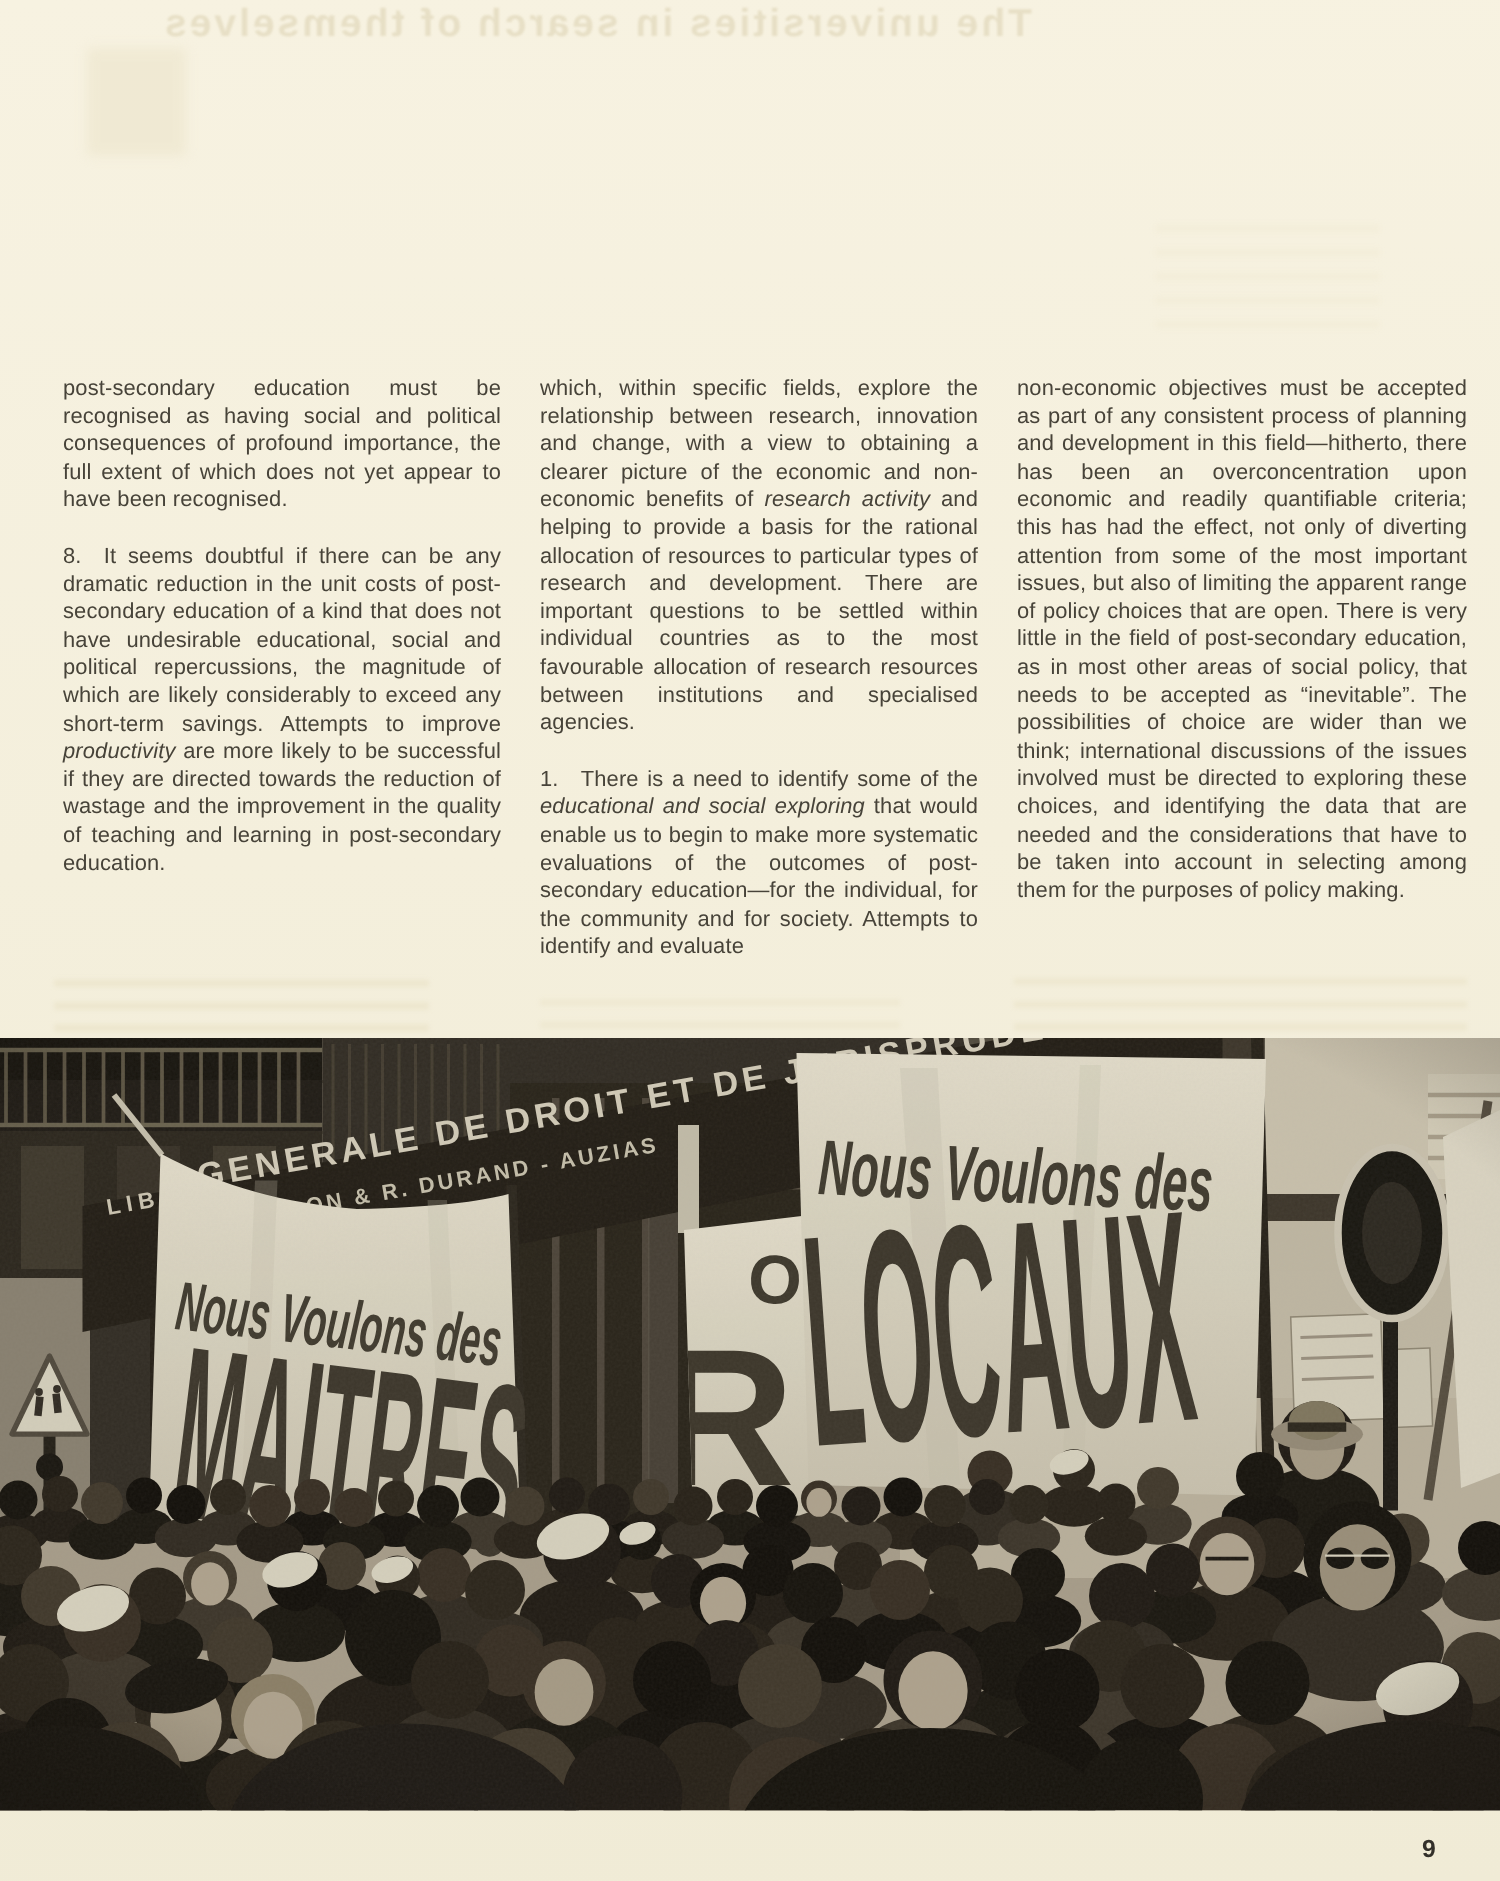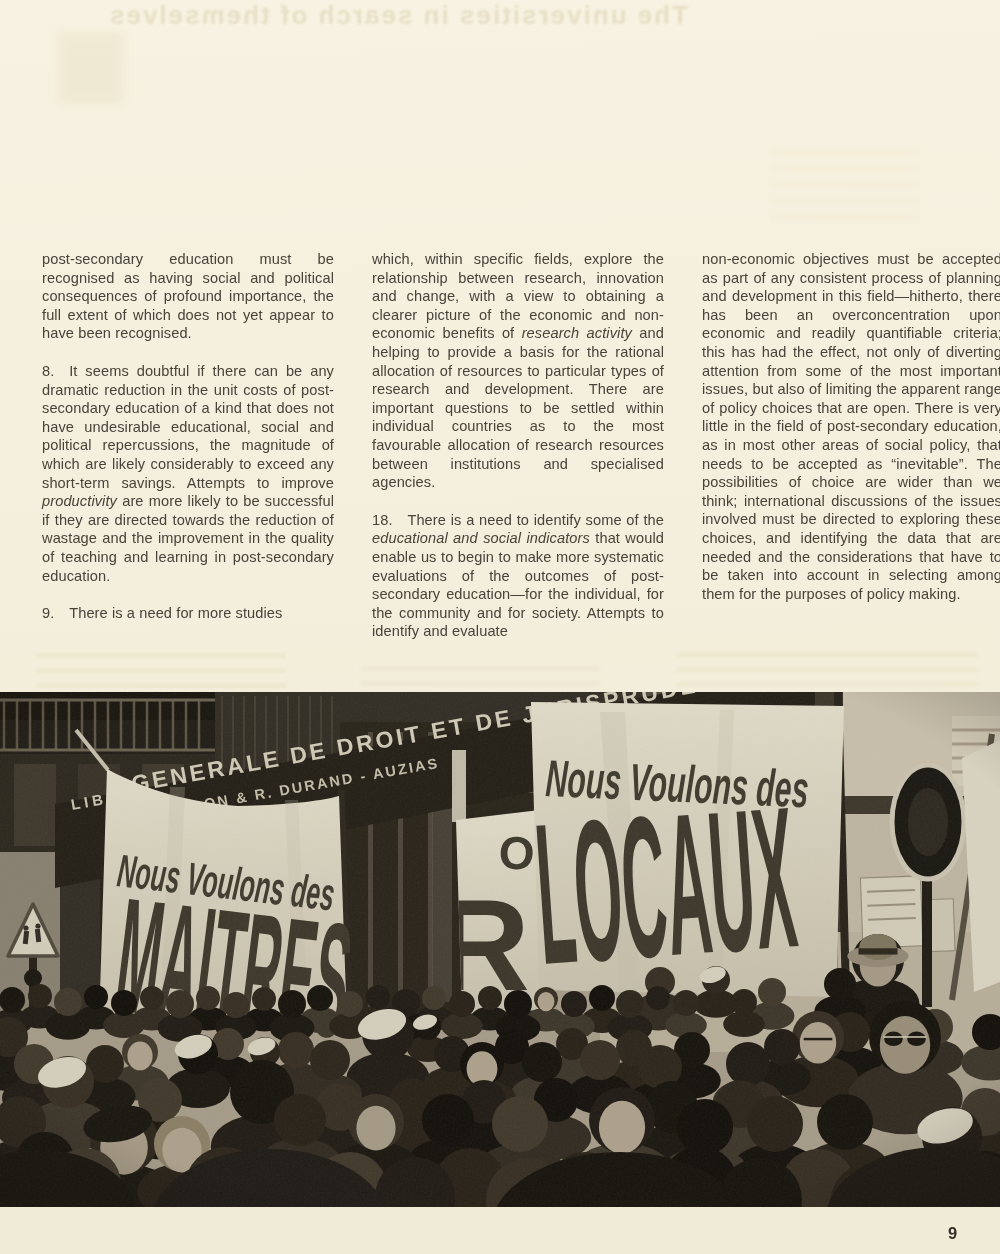--- a/index.html
+++ b/index.html
@@ -15,21 +15,21 @@
   .smudge-b{left:770px;top:150px;width:150px;height:78px;
     background:repeating-linear-gradient(#ece4c9 0 5px,transparent 5px 16px);filter:blur(2px);opacity:.3;}
   .smudge-l{left:36px;top:653px;width:250px;height:46px;
     background:repeating-linear-gradient(#e9e1c5 0 5px,transparent 5px 15px);filter:blur(1.5px);opacity:.55;}
   .smudge-m{left:360px;top:666px;width:240px;height:32px;
     background:repeating-linear-gradient(#e9e1c5 0 5px,transparent 5px 15px);filter:blur(1.5px);opacity:.4;}
   .smudge-r{left:676px;top:652px;width:302px;height:50px;
     background:repeating-linear-gradient(#e9e1c5 0 5px,transparent 5px 15px);filter:blur(1.5px);opacity:.5;}
   
   .columns{position:absolute;left:42px;top:250px;width:936px;
-    display:grid;grid-template-columns:292px 292px 300px;column-gap:38px;}
+    display:grid;grid-template-columns:292px 292px 300px;column-gap:26px;}
   .col p{margin:0 0 19px 0;font-size:14.6px;line-height:18.6px;text-align:justify;
     color:#474339;letter-spacing:.1px;}
   .col p:last-child{margin-bottom:0;}
   .col em{}
   
   .photo{position:absolute;left:0;top:692px;width:1000px;height:515px;margin:0;overflow:hidden;}
   .photo svg{display:block;width:1000px;height:515px;}
   .page-number{position:absolute;left:948px;top:1224px;font-size:16.5px;
     font-weight:bold;color:#33302a;}
 </style>
@@ -42,25 +42,24 @@
   <div class="smudge smudge-a"></div>
   <div class="smudge smudge-b"></div>
   <div class="smudge smudge-l"></div>
   <div class="smudge smudge-m"></div>
   <div class="smudge smudge-r"></div>
 
   <main class="columns">
     <div class="col">
         <p><span>post-secondary education must be recognised as having social and political consequences of profound importance, the full extent of which does not yet appear to have been recognised.</span></p>
         <p><span>8.  It seems doubtful if there can be any dramatic reduction in the unit costs of post-secondary education of a kind that does not have undesirable educational, social and political repercussions, the magnitude of which are likely considerably to exceed any short-term savings. Attempts to improve </span><em>productivity</em><span> are more likely to be successful if they are directed towards the reduction of wastage and the improvement in the quality of teaching and learning in post-secondary education.</span></p>
-        <p><span>9.  There is a need for more studies</span></p>
       </div>
     <div class="col">
         <p><span>which, within specific fields, explore the relationship between research, innovation and change, with a view to obtaining a clearer picture of the economic and non-economic benefits of </span><em>research activity</em><span> and helping to provide a basis for the rational allocation of resources to particular types of research and development. There are important questions to be settled within individual countries as to the most favourable allocation of research resources between institutions and specialised agencies.</span></p>
-        <p><span>18.  There is a need to identify some of the </span><em>educational and social indicators</em><span> that would enable us to begin to make more systematic evaluations of the outcomes of post-secondary education—for the individual, for the community and for society. Attempts to identify and evaluate</span></p>
+        <p><span>1.  There is a need to identify some of the </span><em>educational and social exploring</em><span> that would enable us to begin to make more systematic evaluations of the outcomes of post-secondary education—for the individual, for the community and for society. Attempts to identify and evaluate</span></p>
       </div>
     <div class="col">
         <p><span>non-economic objectives must be accepted as part of any consistent process of planning and development in this field—hitherto, there has been an overconcentration upon economic and readily quantifiable criteria; this has had the effect, not only of diverting attention from some of the most important issues, but also of limiting the apparent range of policy choices that are open. There is very little in the field of post-secondary education, as in most other areas of social policy, that needs to be accepted as “inevitable”. The possibilities of choice are wider than we think; international discussions of the issues involved must be directed to exploring these choices, and identifying the data that are needed and the considerations that have to be taken into account in selecting among them for the purposes of policy making.</span></p>
       </div>
   </main>
 
   <figure class="photo">
     <svg viewBox="0 0 1000 515">
       <defs>
         <linearGradient id="bannerGrad" x1="0" y1="0" x2="0" y2="1">

